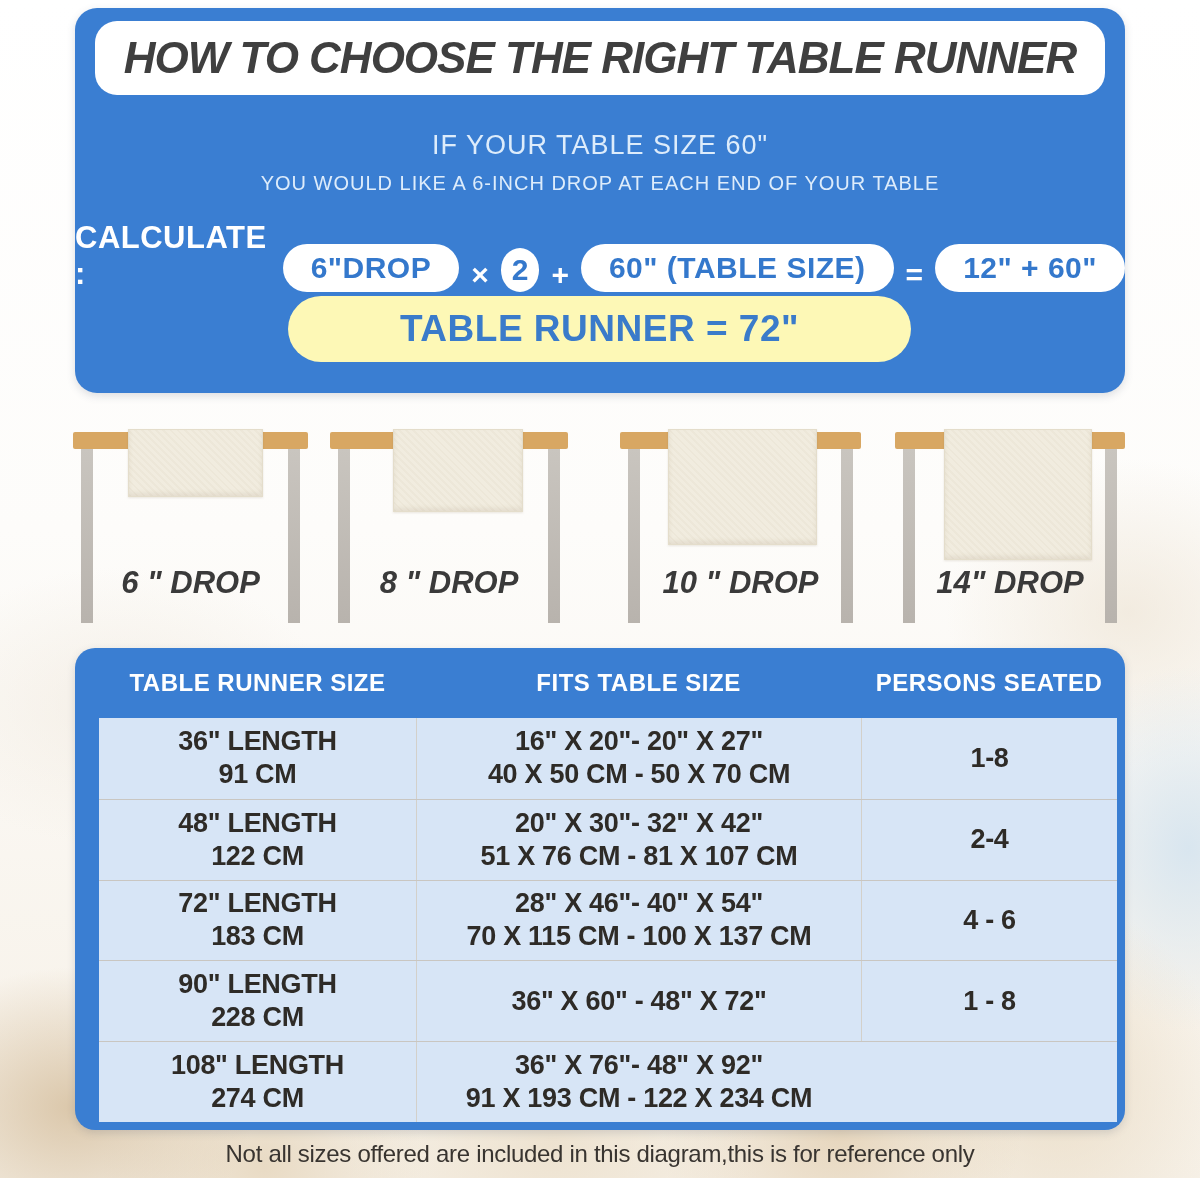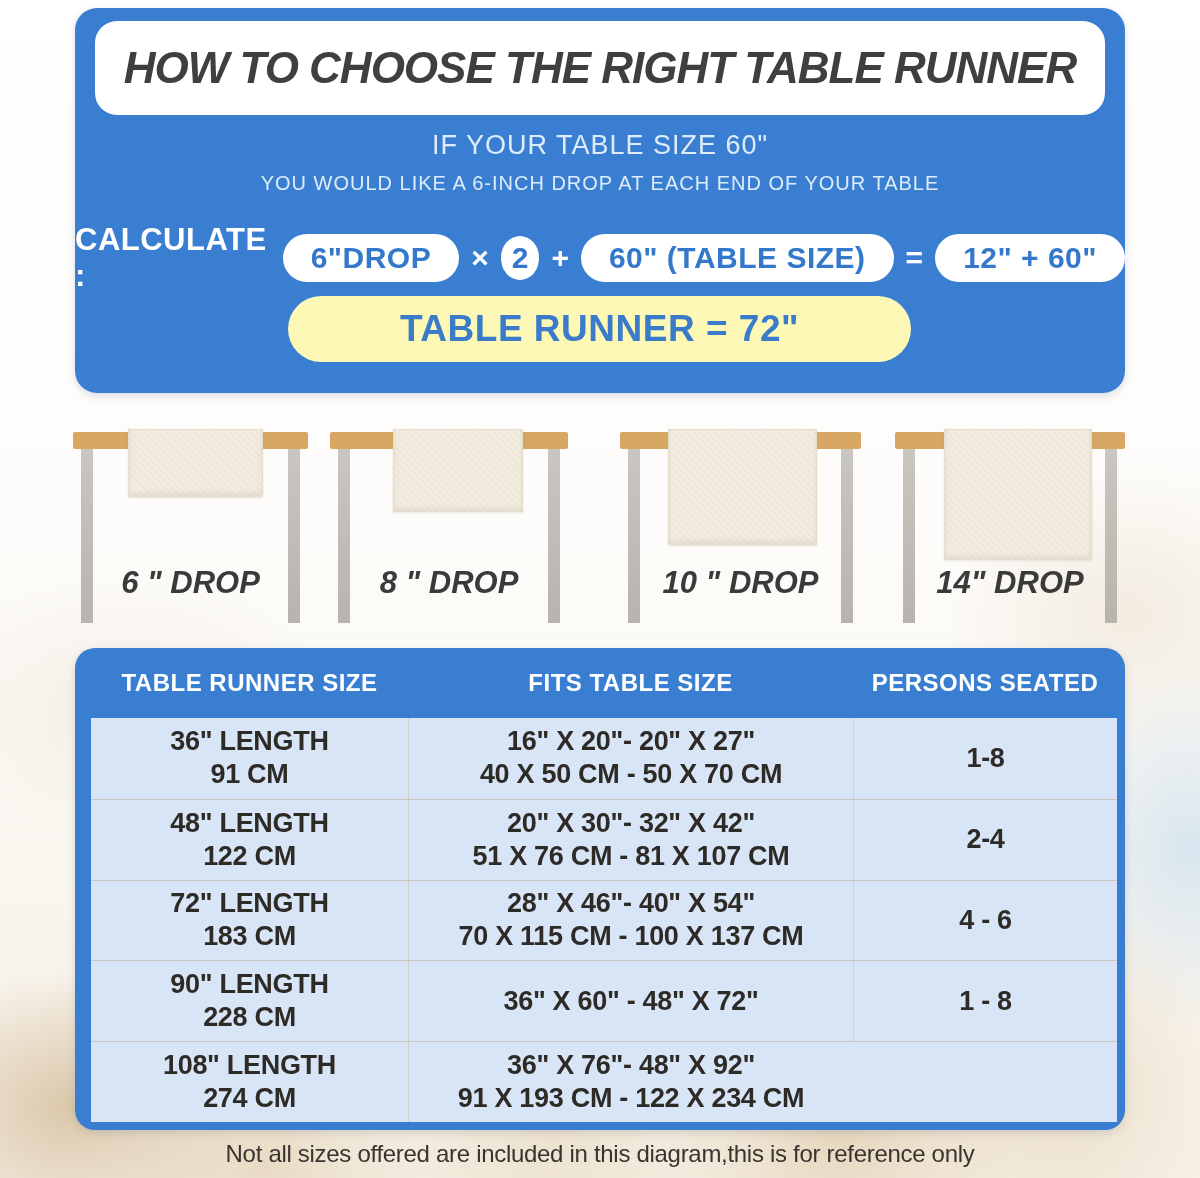--- a/index.html
+++ b/index.html
@@ -26,35 +26,35 @@
       linear-gradient(#ffffff 0%, #fdfcfa 45%, #f6f0e6 100%);
   }
 
   
   .panel-top {
     position: absolute; left: 75px; top: 8px; width: 1050px; height: 385px;
     background: #3a7ed2; border-radius: 22px;
     box-shadow: 0 3px 8px rgba(70,85,105,0.18);
   }
   .title-box {
-    position: absolute; left: 20px; top: 13px; right: 20px; height: 94px;
+    position: absolute; left: 20px; top: 13px; right: 20px; height: 74px;
     background: #ffffff; border-radius: 22px;
     display: flex; align-items: center; justify-content: center;
   }
   .title-box span {
     font-size: 44px; font-weight: bold; font-style: italic;
     letter-spacing: -1px; color: #3f3f3f; white-space: nowrap;
   }
   .intro-line { position: absolute; left: 0; right: 0; text-align: center; color: #ddecfb; }
   .intro-line.l1 { top: 122px; font-size: 27px; letter-spacing: 1px; }
   .intro-line.l2 { top: 164px; font-size: 20px; letter-spacing: 1px; }
 
   .calc-row {
-    position: absolute; left: 0; right: 0; top: 224px; height: 52px;
-    display: flex; align-items: center; justify-content: center; gap: 12px;
+    position: absolute; left: 0; right: 0; top: 232px; height: 52px;
+    display: flex; align-items: flex-end; justify-content: center; gap: 12px;
   }
   .calc-label { color: #ffffff; font-weight: bold; font-size: 31px; letter-spacing: 0.5px; margin-right: 4px; }
   .pill {
     background: #ffffff; color: #3478cc; font-weight: bold; font-size: 30px;
     border-radius: 28px; padding: 7px 28px; white-space: nowrap; letter-spacing: 0.5px;
   }
   .circle-pill {
     background: #ffffff; color: #3478cc; font-weight: bold; font-size: 30px;
     width: 44px; height: 44px; border-radius: 50%;
     display: flex; align-items: center; justify-content: center;
@@ -90,21 +90,21 @@
   .fig2 { left: 330px; width: 238px; }
   .fig2 .runner { left: 63px; width: 130px; height: 83px; }
   .fig3 { left: 620px; width: 241px; }
   .fig3 .runner { left: 48px; width: 149px; height: 116px; }
   .fig4 { left: 895px; width: 230px; }
   .fig4 .runner { left: 49px; width: 148px; height: 131px; }
 
   
   .size-panel {
     position: absolute; left: 75px; top: 648px; width: 1050px; height: 482px;
-    background: #3a7ed2; border-radius: 20px; padding: 0 8px 8px 16px;
+    background: #3a7ed2; border-radius: 20px; padding: 0 8px 8px 24px;
     box-shadow: 0 3px 8px rgba(70,85,105,0.18);
   }
   .thead {
     height: 70px; display: grid; grid-template-columns: 317px 445px 1fr;
     align-items: center;
   }
   .thead div {
     text-align: center; color: #ffffff; font-weight: bold; font-size: 24px; letter-spacing: 0.5px;
   }
   .tbody {

